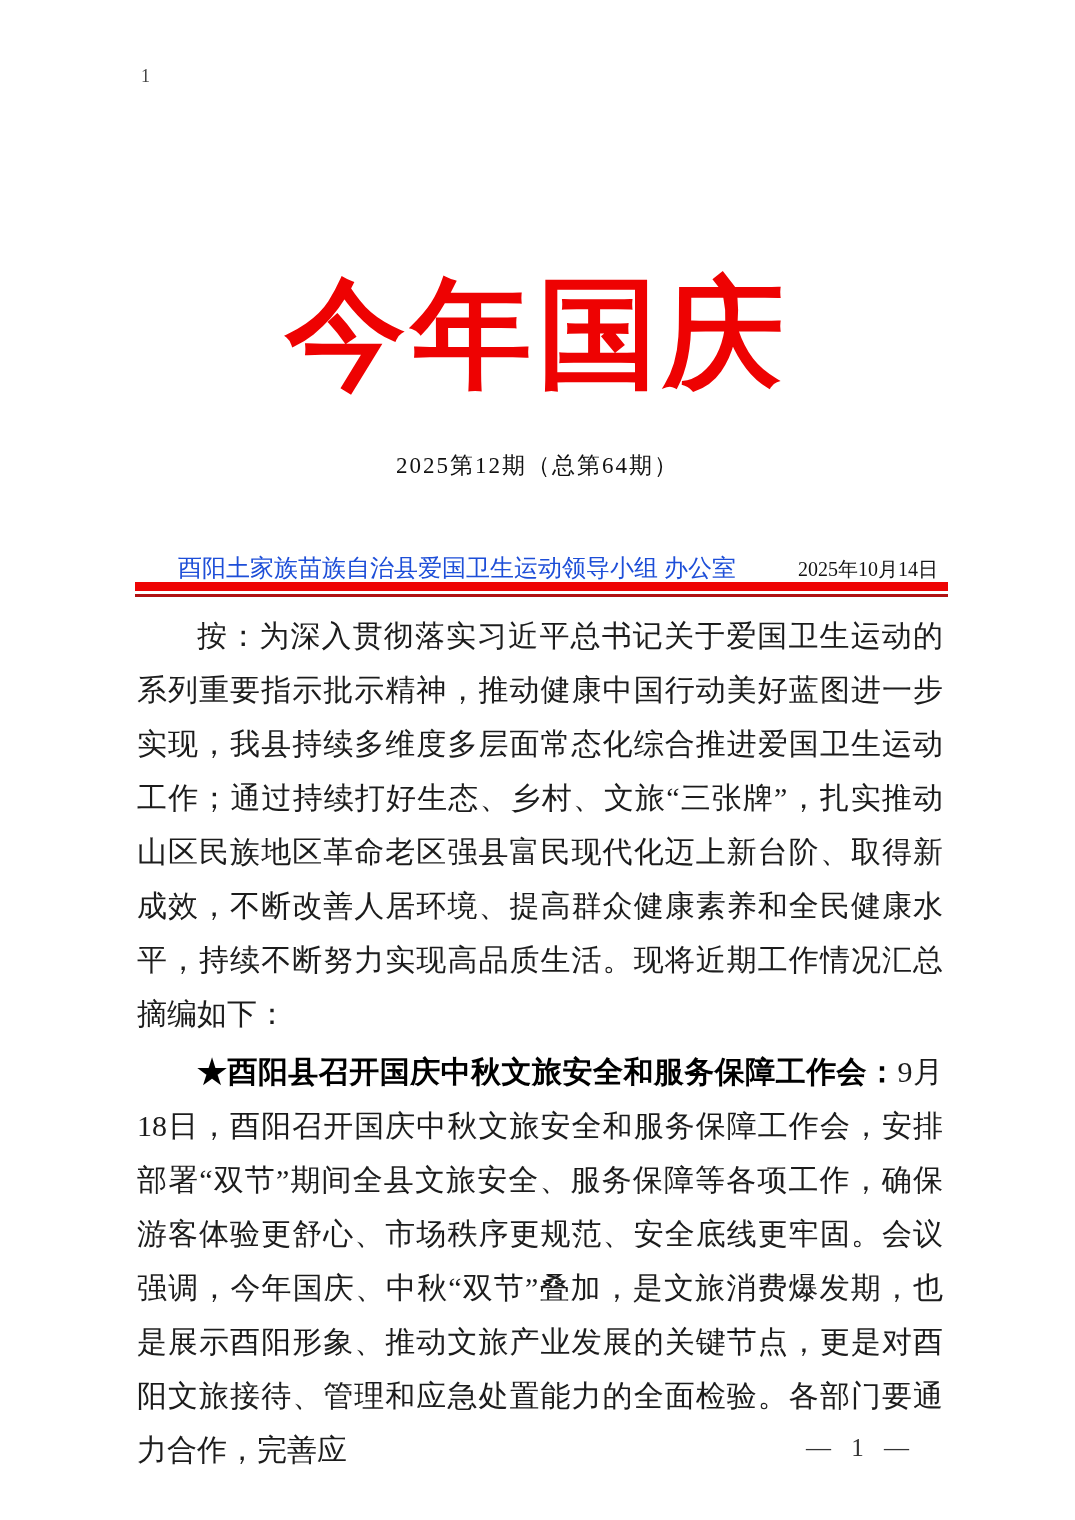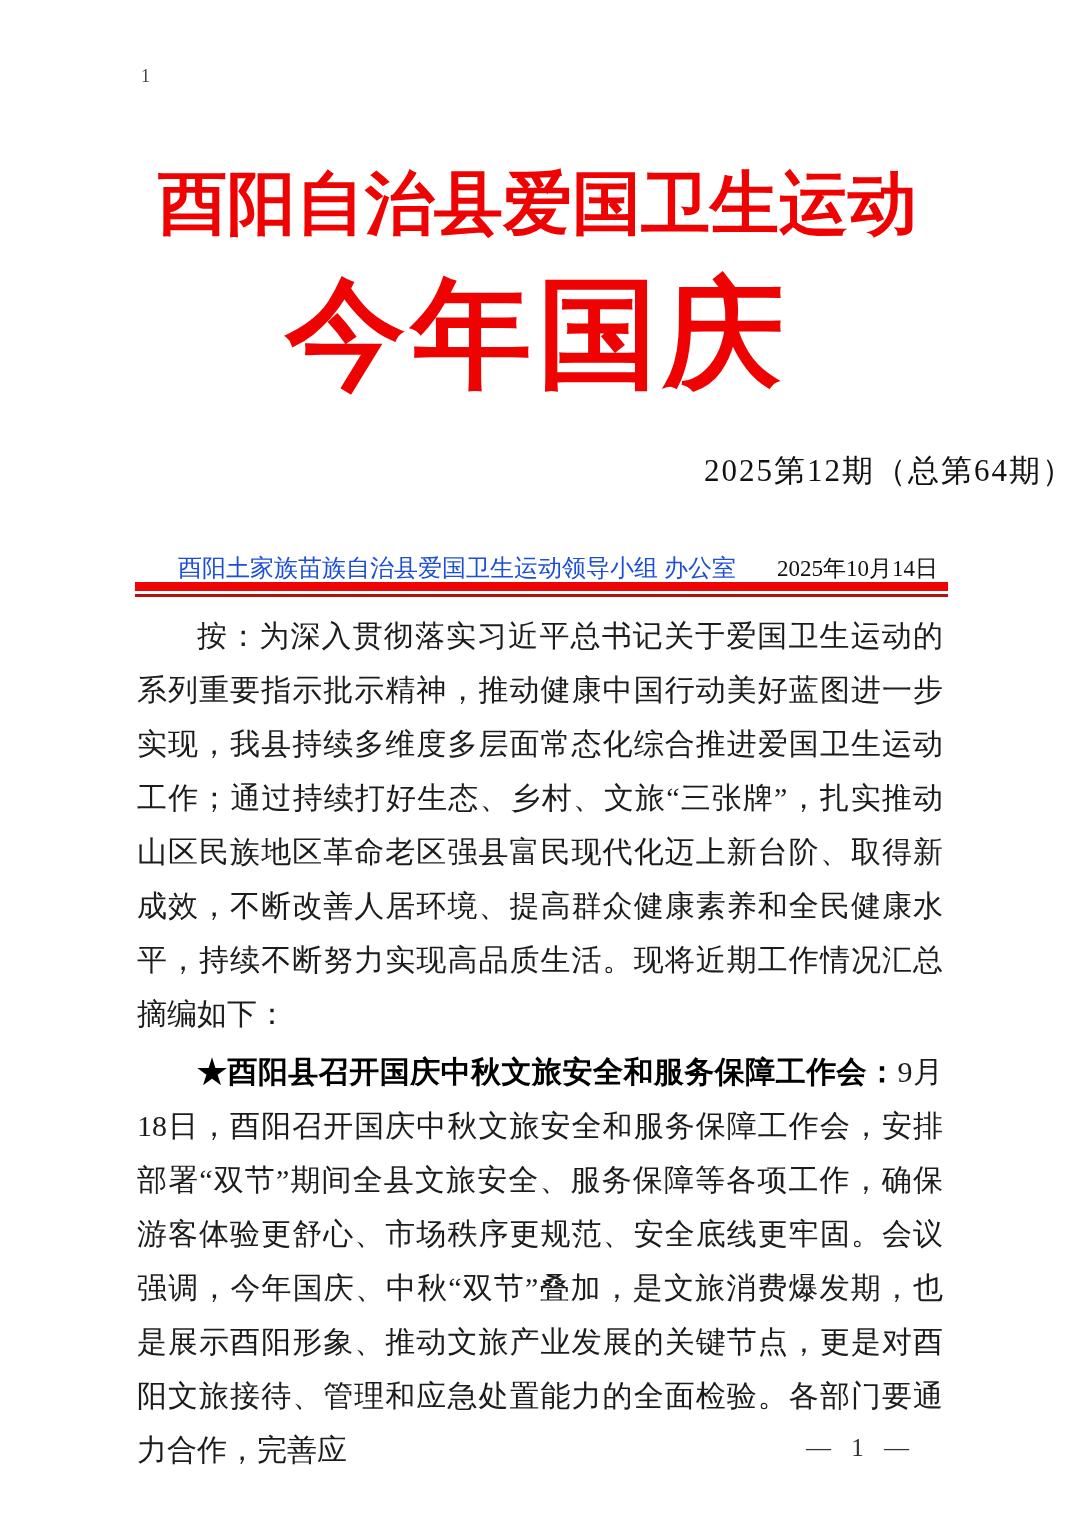--- a/index.html
+++ b/index.html
@@ -45,22 +45,22 @@
     letter-spacing: 6px;
     color: #ee0202;
     font-family: "Liberation Serif", serif;
     white-space: nowrap;
   }
   .issue-line {
     position: absolute;
     left: 0;
     top: 450px;
     width: 100%;
-    text-align: right;
-    font-size: 31px;
+    text-align: center;
+    font-size: 23px;
     letter-spacing: 2px;
     color: #111111;
   }
   .publisher-row {
     position: absolute;
     left: 178px;
     top: 540px;
     width: 760px;
     display: flex;
     justify-content: space-between;
@@ -70,21 +70,21 @@
     font-size: 24px;
     color: #1d4ed8;
     text-decoration: underline;
     text-decoration-color: #999999;
     text-decoration-thickness: 1px;
     text-underline-offset: 6px;
     white-space: nowrap;
     margin-top: 12px;
   }
   .issue-date {
-    font-size: 23px;
+    font-size: 20px;
     color: #111111;
     white-space: nowrap;
   }
   .masthead-divider {
     position: absolute;
     left: 135px;
     top: 582px;
     width: 813px;
   }
   .divider-thick { height: 9px; background: #ee0404; }
@@ -117,21 +117,20 @@
     white-space: nowrap;
   }
 </style>
 </head>
 <body>
 
 <div class="page">
 
   <div class="top-page-number">1</div>
 
-  <div class="masthead-title-1">酉阳自治县爱国卫生运动</div>
 
   <div class="masthead-title-2">今年国庆</div>
 
   <div class="issue-line">2025第12期（总第64期）</div>
 
   <div class="publisher-row">
     <span class="publisher-name">酉阳土家族苗族自治县爱国卫生运动领导小组 办公室</span>
     <span class="issue-date">2025年10月14日</span>
   </div>
 

